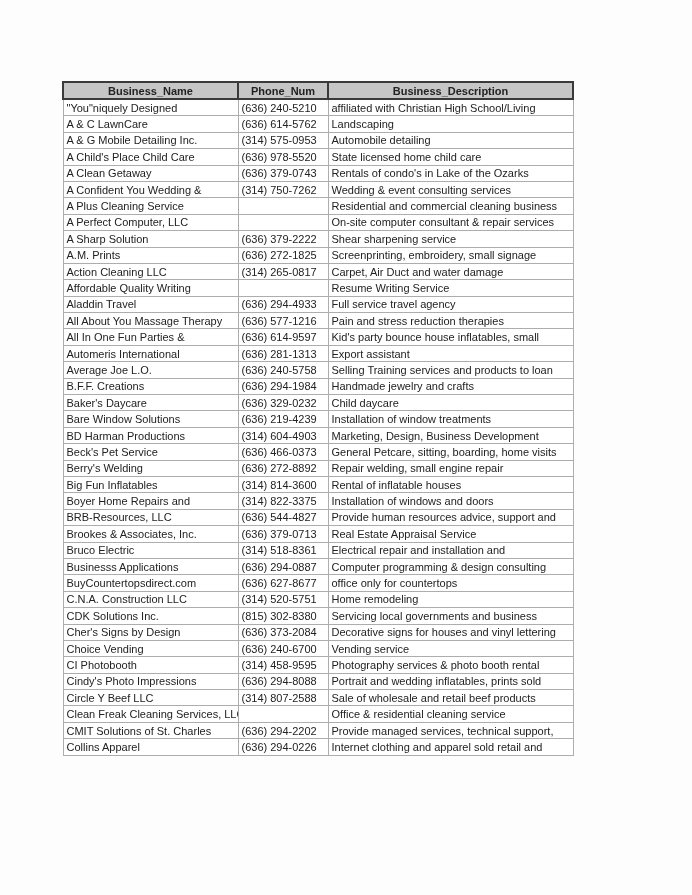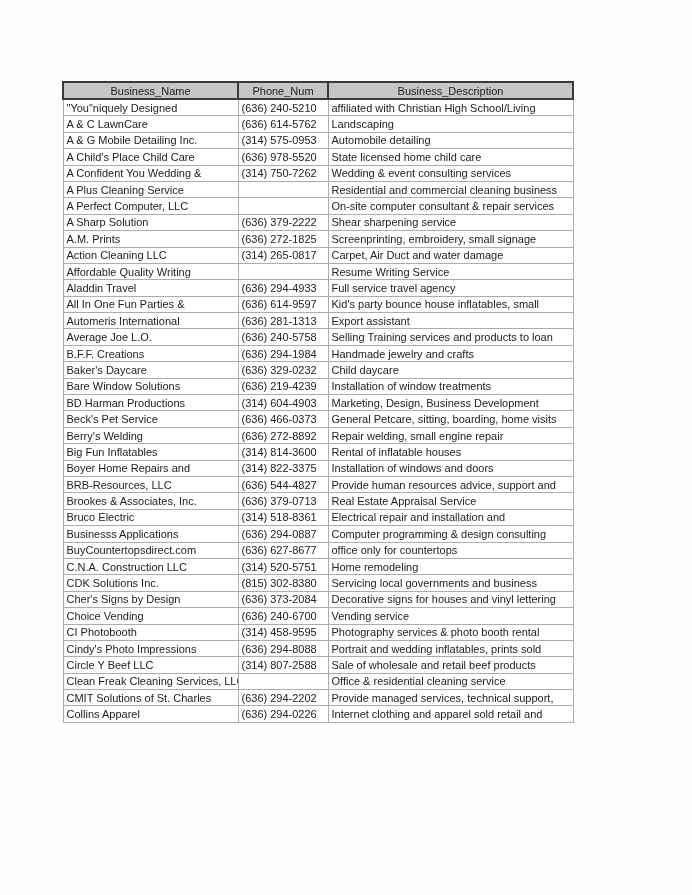--- a/index.html
+++ b/index.html
@@ -26,21 +26,21 @@
     width: 510px;
     font-size: 11px;
     color: var(--text-color, #222);
   }
   table.biz-table col.c-name { width: 175px; }
   table.biz-table col.c-phone { width: 90px; }
   table.biz-table col.c-desc { width: 245px; }
   table.biz-table th {
     background: var(--header-bg, #c6c6c6);
     border: 2px solid var(--header-border, #3a3a3a);
-    font-weight: normal;
+    font-weight: bold;
     text-align: center;
     height: 15px;
     padding: 0 3px;
     white-space: nowrap;
     overflow: hidden;
   }
   table.biz-table td {
     border: 1px solid var(--cell-border, #adadad);
     height: 15.4px;
     padding: 0 3px;
@@ -83,20 +83,25 @@
             <td>A &amp; G Mobile Detailing Inc.</td>
             <td>(314) 575-0953</td>
             <td>Automobile detailing</td>
           </tr>
           <tr>
             <td>A Child's Place Child Care</td>
             <td>(636) 978-5520</td>
             <td>State licensed home child care</td>
           </tr>
           <tr>
+            <td>A Clean Getaway</td>
+            <td>(636) 379-0743</td>
+            <td>Rentals of condo's in Lake of the Ozarks</td>
+          </tr>
+          <tr>
             <td>A Confident You Wedding &amp;</td>
             <td>(314) 750-7262</td>
             <td>Wedding &amp; event consulting services</td>
           </tr>
           <tr>
             <td>A Plus Cleaning Service</td>
             <td></td>
             <td>Residential and commercial cleaning business</td>
           </tr>
           <tr>
@@ -121,20 +126,25 @@
           </tr>
           <tr>
             <td>Affordable Quality Writing</td>
             <td></td>
             <td>Resume Writing Service</td>
           </tr>
           <tr>
             <td>Aladdin Travel</td>
             <td>(636) 294-4933</td>
             <td>Full service travel agency</td>
+          </tr>
+          <tr>
+            <td>All About You Massage Therapy</td>
+            <td>(636) 577-1216</td>
+            <td>Pain and stress reduction therapies</td>
           </tr>
           <tr>
             <td>All In One Fun Parties &amp;</td>
             <td>(636) 614-9597</td>
             <td>Kid's party bounce house inflatables, small</td>
           </tr>
           <tr>
             <td>Automeris International</td>
             <td>(636) 281-1313</td>
             <td>Export assistant</td>

